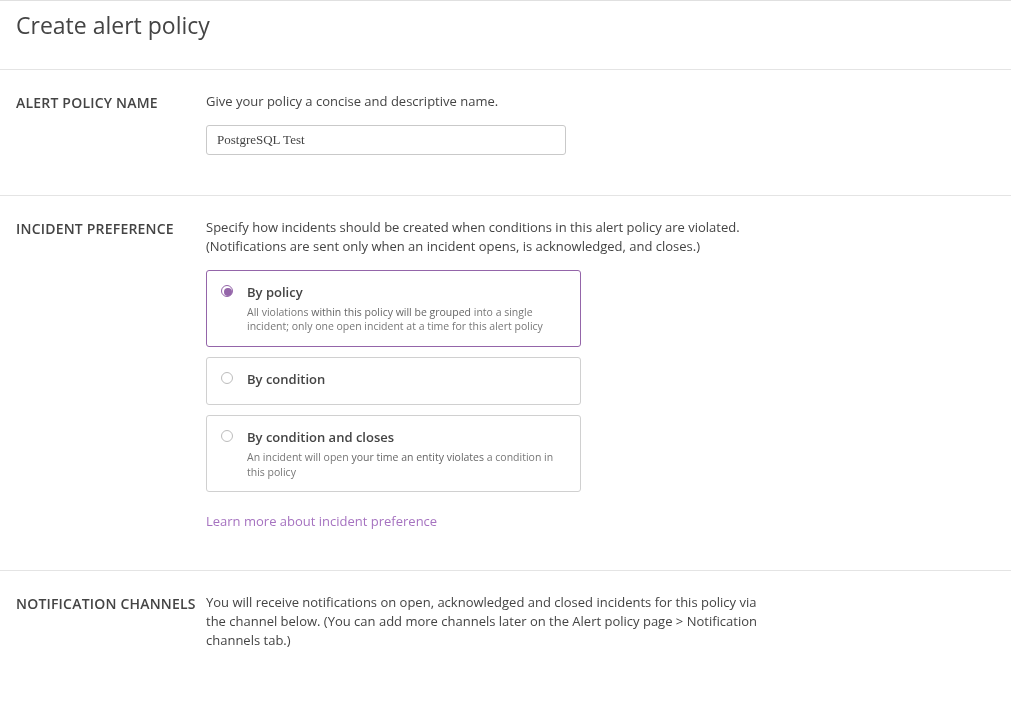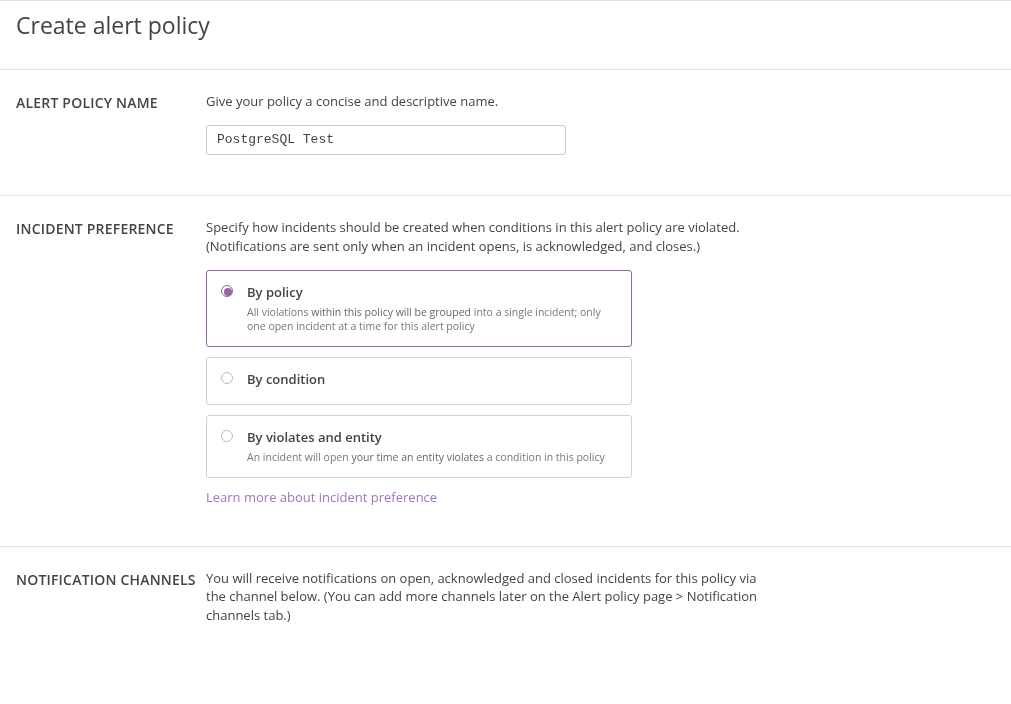--- a/index.html
+++ b/index.html
@@ -46,24 +46,24 @@
     line-height: 1.45;
   }
   .text-input {
     width: 360px;
     height: 30px;
     padding: 4px 10px;
     border: 1px solid #c9c9c9;
     border-radius: 3px;
     font-size: 13px;
     color: #444;
-    font-family: Liberation Mono, monospace;
+    font-family: Liberation Serif, serif;
   }
   .radio-card {
-    width: 426px;
+    width: 375px;
     border: 1px solid #d0d0d0;
     border-radius: 3px;
     padding: 12px 12px 12px 40px;
     position: relative;
     margin-bottom: 10px;
     cursor: pointer;
     background: #fff;
   }
   .radio-card.selected {
     border-color: #9465a9;
@@ -101,21 +101,21 @@
     font-size: 10.5px;
     color: #777;
     line-height: 1.4;
   }
   .radio-desc b {
     font-weight: 400;
     color: #666;
   }
   .learn-link {
     display: inline-block;
-    margin-top: 0;
+    margin-top: 10px;
     font-size: 13px;
     color: #a673c0;
     text-decoration: none;
     cursor: pointer;
   }
 </style>
 </head>
 <body>
 
 <div class="page">
@@ -142,21 +142,21 @@
         </div>
       </div>
 
       <div class="radio-card">
         <span class="radio-dot"></span>
         <div class="radio-title">By condition</div>
       </div>
 
       <div class="radio-card">
         <span class="radio-dot"></span>
-        <div class="radio-title">By violates and entity</div>
+        <div class="radio-title">By condition and closes</div>
         <div class="radio-desc">
           <span>An incident will open </span><b>your time an entity violates</b><span> a condition in this policy</span>
         </div>
       </div>
 
       <a class="learn-link">Learn more about incident preference</a>
     </div>
   </div>
 
   <div class="section" style="padding-bottom:10px;">

